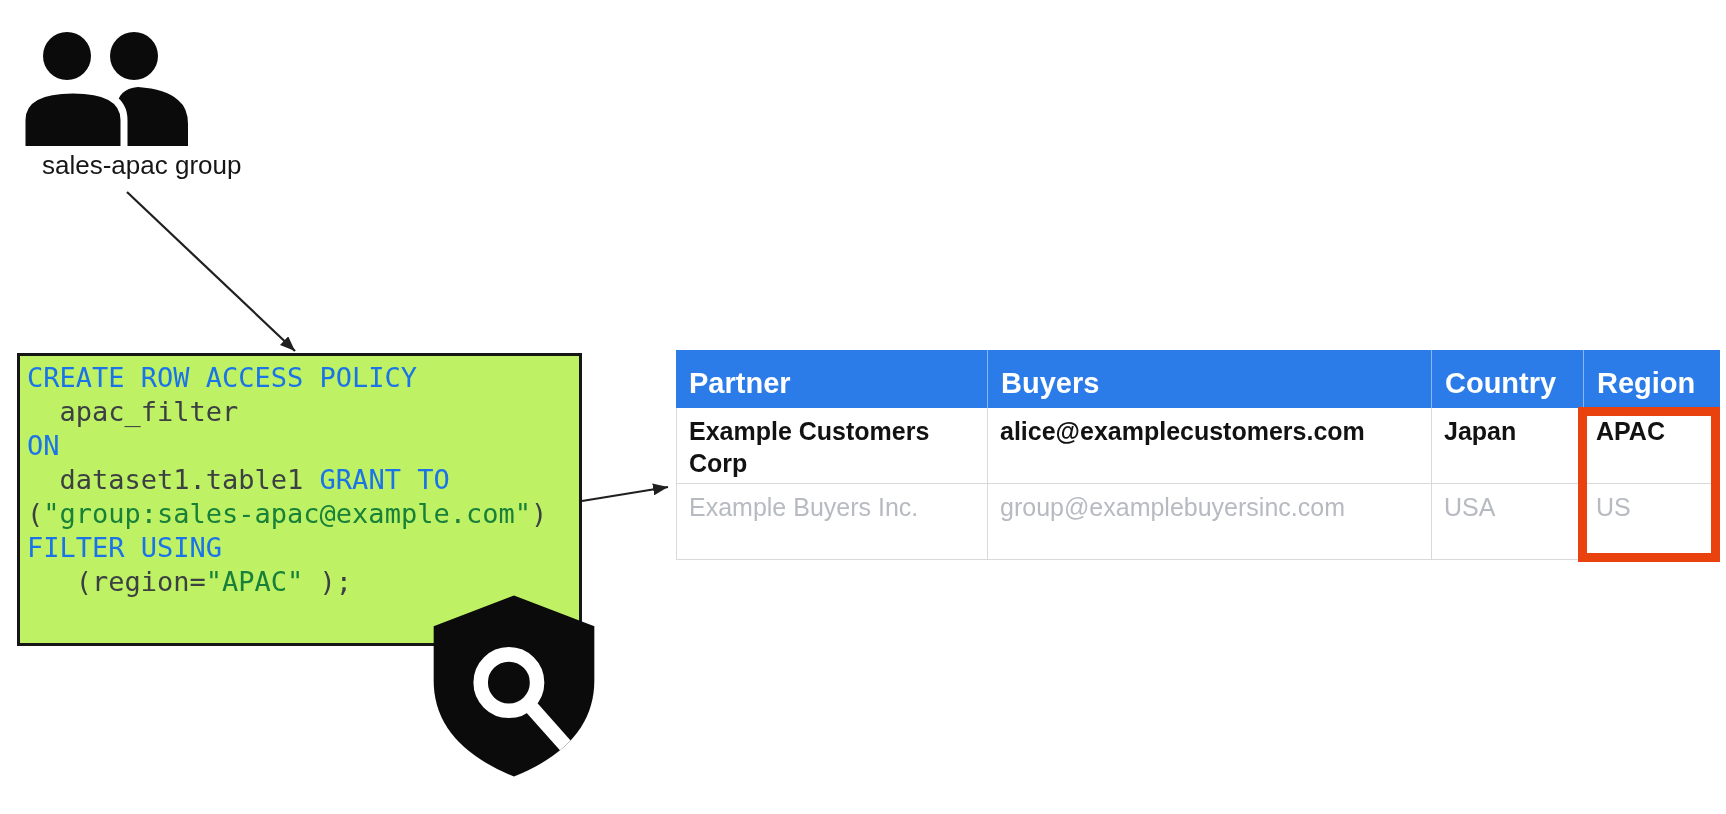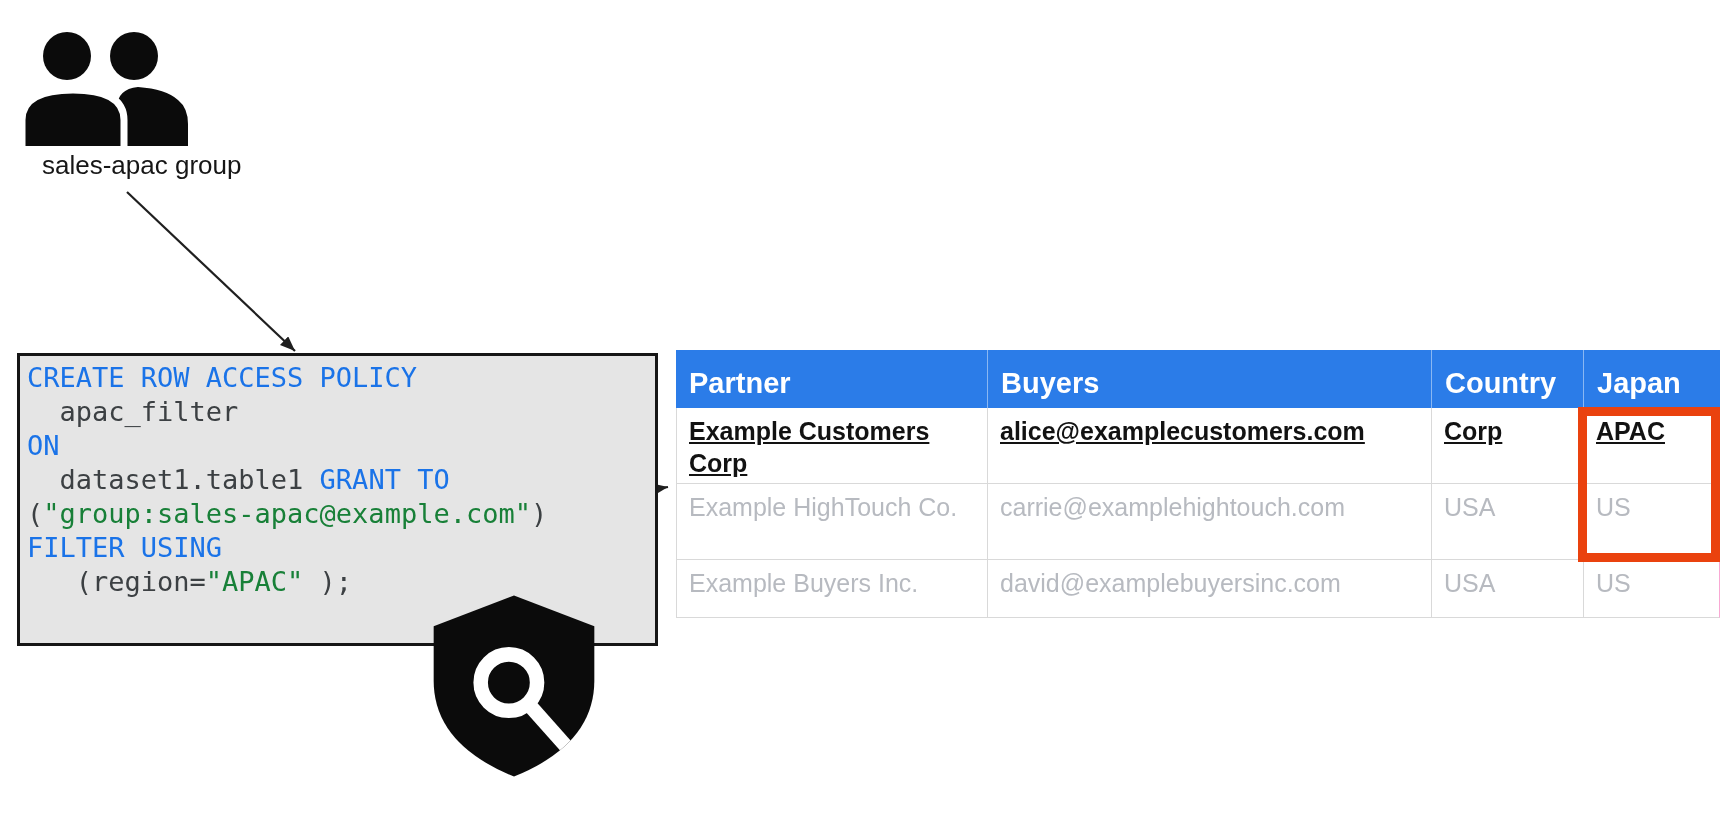--- a/index.html
+++ b/index.html
@@ -11,22 +11,22 @@
   .people-icon{position:absolute;left:20px;top:26px;}
   .group-label{
     position:absolute;left:18px;top:150px;font-size:26px;color:#161616;
     white-space:nowrap;
     margin-left:24px;
   }
   
   .arrows{position:absolute;left:0;top:0;width:1726px;height:814px;pointer-events:none;}
   
   .code-box{
-    position:absolute;left:17px;top:353px;width:641px;height:293px;
-    box-sizing:border-box;border:3px solid #161616;background:#e5e5e5;
+    position:absolute;left:17px;top:353px;width:565px;height:293px;
+    box-sizing:border-box;border:3px solid #161616;background:#bef264;
   }
   .code{
     margin:0;padding:5px 0 0 7px;
     font-family:"DejaVu Sans Mono",monospace;font-size:27px;line-height:34px;
   }
   .code-line{white-space:pre;}
   .tok-keyword{color:var(--code-keyword-blue,#1a73e8);}
   .tok-plain{color:var(--code-plain-dark,#3c4043);}
   .tok-string{color:var(--code-string-green,#188038);}
   
@@ -43,21 +43,21 @@
   th:first-child{border-left:none;}
   td{
     box-sizing:border-box;vertical-align:top;
     padding:7px 8px 0 12px;font-size:25px;line-height:32px;
     border-left:1px solid #d9d9d9;border-bottom:1px solid #d9d9d9;
     overflow:hidden;
   }
   tr td:last-child{border-right:1px solid #f9a8d4;}
   tbody tr.granted td{font-weight:bold;color:#121212;}
   tbody tr.filtered td{font-weight:normal;color:var(--muted-row-gray,#b7bac0);}
-  tbody tr:nth-child(1) td{height:76px;text-decoration:underline;}
+  tbody tr:nth-child(1) td{height:76px;}
   tbody tr:nth-child(2) td{height:76px;}
   tbody tr:nth-child(3) td{height:58px;}
   tbody tr:nth-child(4) td{height:63px;text-align:center;}
   
   .region-highlight{
     position:absolute;left:1578px;top:407px;width:142px;height:155px;
     box-sizing:border-box;border:9px solid var(--highlight-red,#ea420e);
     pointer-events:none;z-index:10;
   }
 </style>
@@ -105,39 +105,33 @@
       <col style="width:311px">
         <col style="width:444px">
         <col style="width:152px">
         <col style="width:137px">
     </colgroup>
     <thead>
       <tr>
         <th>Partner</th>
         <th>Buyers</th>
         <th>Country</th>
-        <th>Japan</th>
+        <th>Region</th>
       </tr>
     </thead>
     <tbody>
       <tr class="granted">
         <td>Example Customers Corp</td>
         <td>alice@examplecustomers.com</td>
-        <td>Corp</td>
+        <td>Japan</td>
         <td>APAC</td>
       </tr>
       <tr class="filtered">
-        <td>Example HighTouch Co.</td>
-        <td>carrie@examplehightouch.com</td>
-        <td>USA</td>
-        <td>US</td>
-      </tr>
-      <tr class="filtered">
         <td>Example Buyers Inc.</td>
-        <td>david@examplebuyersinc.com</td>
+        <td>group@examplebuyersinc.com</td>
         <td>USA</td>
         <td>US</td>
       </tr>
     </tbody>
   </table>
 </div>
 
 <div class="region-highlight"></div>
 
 </body></html>

